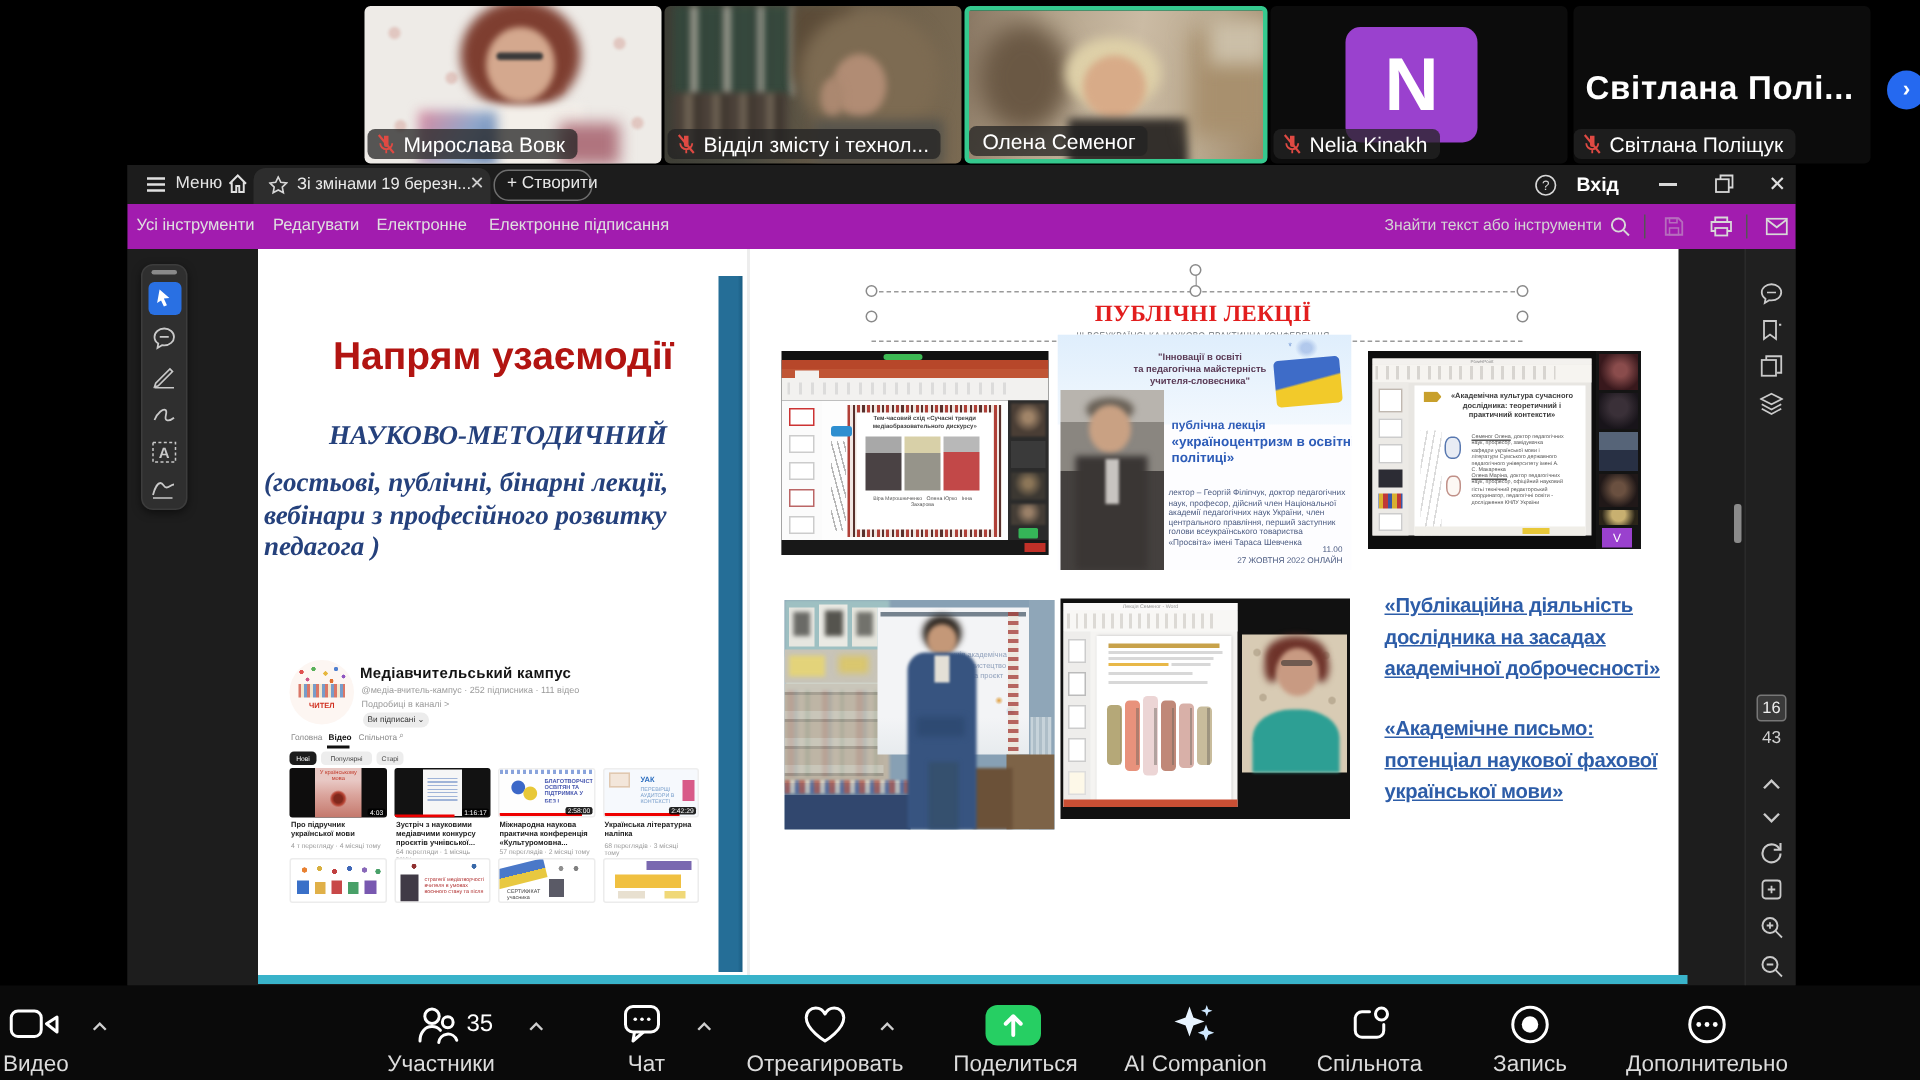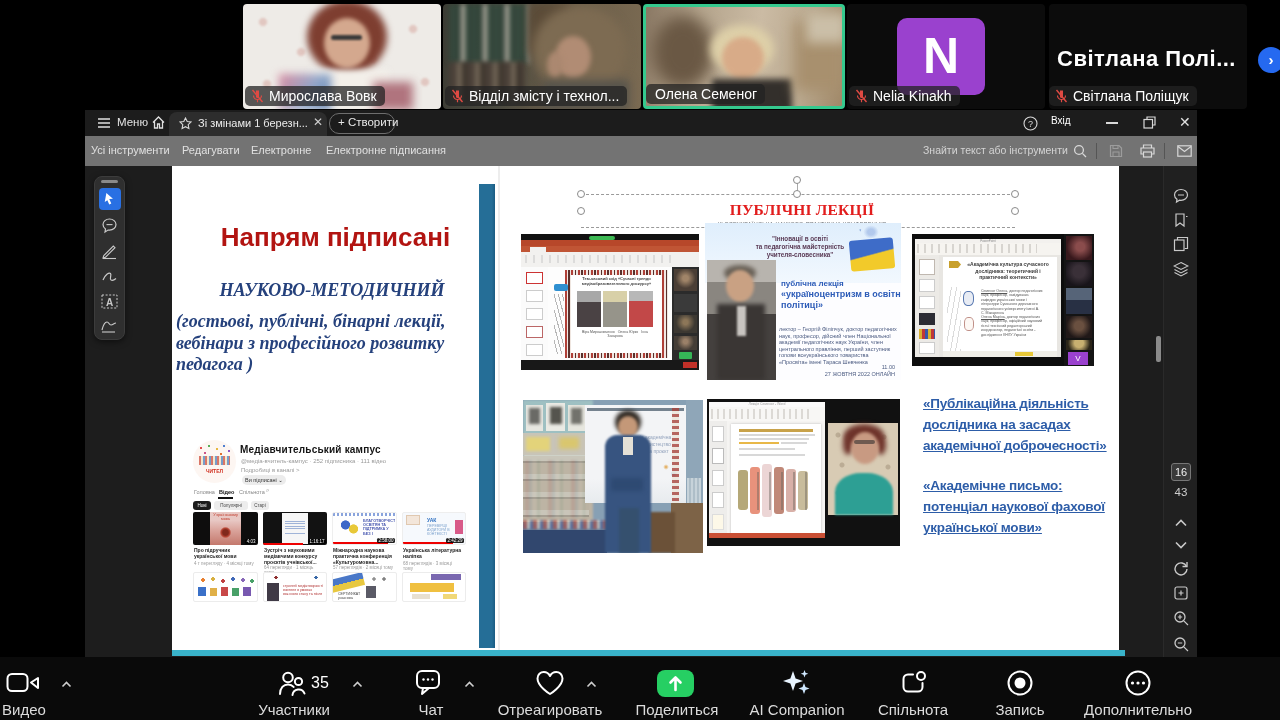--- a/index.html
+++ b/index.html
@@ -5,21 +5,21 @@
 html,body{width:1280px;height:720px;background:#000;font-family:"Liberation Sans",sans-serif;overflow:hidden}
 #root{position:relative;width:1280px;height:720px;background:#000}
 .abs{position:absolute}
 .thumb{position:absolute;top:4px;height:105px;border-radius:4px;overflow:hidden}
 .tag{position:absolute;left:2px;bottom:3px;height:20px;background:rgba(35,35,35,.75);border-radius:5px;color:#fff;font-size:14px;line-height:20px;white-space:nowrap;padding:0 8px 0 24px}
 .tag svg{position:absolute;left:6px;top:3px}
 .blob{position:absolute;border-radius:50%;filter:blur(6px)}
 
 #win{position:absolute;left:85px;top:110px;width:1112px;height:547px;background:#1d1d1d}
 #tbar{position:absolute;left:0;top:0;width:1112px;height:26px;background:#1c1c1c;color:#e4e4e4}
-#toolbar{position:absolute;left:0;top:26px;width:1112px;height:30px;background:#737373;color:#e0e0e0;font-size:11px}
+#toolbar{position:absolute;left:0;top:26px;width:1112px;height:30px;background:#a21caf;color:#e0e0e0;font-size:11px}
 .tbtxt{position:absolute;top:8px;white-space:nowrap}
 #page{position:absolute;left:87px;top:56px;width:947px;height:484px;background:#fff;overflow:hidden}
 
 #bbar{position:absolute;left:0;top:657px;width:1280px;height:63px;background:#0a0a0a}
 .blab{position:absolute;top:44px;font-size:15px;color:#dcdcdc;white-space:nowrap;transform:translateX(-50%)}
 .car{position:absolute;width:11px;height:11px}
 .hdl{position:absolute;width:8px;height:8px;border-radius:50%;background:#fff;border:1px solid #8a8a8a}
 </style></head>
 <body>
 <div id="root">
@@ -86,29 +86,29 @@
           <path d="M1 2h12M1 6h12M1 10h12" stroke="#e0e0e0" stroke-width="1.6"></path>
         </svg>
     <div class="abs tbtxt" style="left:32px;top:6px;font-size:11.5px">Меню</div>
     <svg class="abs" style="left:66px;top:5px" width="15" height="15" viewBox="0 0 15 15">
           <path d="M2 7.5L7.5 2l5.5 5.5M3.5 6.5V13h3V9h2v4h3V6.5" stroke="#e0e0e0" stroke-width="1.3" fill="none"></path>
         </svg>
     <div class="abs" style="left:84px;top:2px;width:158px;height:24px;background:#2d2d2d;border-radius:8px 8px 0 0"></div>
     <svg class="abs" style="left:94px;top:7px" width="13" height="13" viewBox="0 0 13 13">
           <path d="M6.5 1l1.7 3.5 3.8.5-2.8 2.7.7 3.8-3.4-1.8-3.4 1.8.7-3.8L1 5l3.8-.5z" stroke="#d8d8d8" stroke-width="1.1" fill="none"></path>
         </svg>
-    <div class="abs tbtxt" style="left:113px;top:7px;font-size:11px;color:#ececec">Зі змінами 1 березн...</div>
+    <div class="abs tbtxt" style="left:113px;top:7px;font-size:11px;color:#ececec">Зі змінами 19 березн...</div>
     <div class="abs tbtxt" style="left:228px;top:5px;font-size:12px;color:#cfcfcf">✕</div>
     <div class="abs" style="left:244px;top:3px;width:66px;height:21px;border:1px solid #6e6e6e;border-radius:10px"></div>
     <div class="abs tbtxt" style="left:253px;top:6px;font-size:11.5px;color:#e8e8e8">+  Створити</div>
     <svg class="abs" style="left:938px;top:6px" width="15" height="15" viewBox="0 0 15 15">
           <circle cx="7.5" cy="7.5" r="6.5" stroke="#d8d8d8" stroke-width="1.1" fill="none"></circle>
           <text x="7.5" y="10.7" font-size="9" fill="#d8d8d8" text-anchor="middle" font-family="Liberation Sans">?</text>
         </svg>
-    <div class="abs tbtxt" style="left:966px;top:5px;font-size:10px;font-weight:normal;color:#fff">Вхід</div>
+    <div class="abs tbtxt" style="left:966px;top:5px;font-size:13px;font-weight:bold;color:#fff">Вхід</div>
     <div class="abs" style="left:1021px;top:12px;width:12px;height:1.6px;background:#d8d8d8"></div>
     <svg class="abs" style="left:1058px;top:6px" width="13" height="13" viewBox="0 0 13 13">
           <rect x="1" y="3.5" width="8.5" height="8.5" stroke="#d8d8d8" stroke-width="1.2" fill="none"></rect>
           <path d="M4 3.5V1h8v8h-2.4" stroke="#d8d8d8" stroke-width="1.2" fill="none"></path>
         </svg>
     <div class="abs tbtxt" style="left:1094px;top:4px;font-size:14px;color:#e0e0e0">✕</div>
   </div>
   <div id="toolbar">
     <div class="abs tbtxt" style="left:6px">Усі інструменти</div>
     <div class="abs tbtxt" style="left:97px">Редагувати</div>
@@ -206,21 +206,21 @@
         </svg>
     <svg class="abs" style="left:9px;top:470px" width="16" height="16" viewBox="0 0 16 16">
           <circle cx="7" cy="7" r="5" stroke="#c9c9c9" stroke-width="1.3" fill="none"></circle>
           <path d="M10.8 10.8L15 15M4.8 7h4.4" stroke="#c9c9c9" stroke-width="1.2" fill="none"></path>
         </svg>
   </div>
   <div id="page">
 
     <div class="abs" style="left:326px;top:0;width:2px;height:484px;background:#ededed"></div>
 
-    <div class="abs" style="left:0;top:56px;width:327px;text-align:center;font-weight:bold;font-size:26px;color:#b21411;letter-spacing:0px">Напрям підписані</div>
+    <div class="abs" style="left:0;top:56px;width:327px;text-align:center;font-weight:bold;font-size:26px;color:#b21411;letter-spacing:0px">Напрям узаємодії</div>
     <div class="abs" style="left:0;top:114px;width:320px;text-align:center;font-family:'Liberation Serif',serif;font-weight:bold;font-style:italic;font-size:18px;color:#25417c">НАУКОВО-МЕТОДИЧНИЙ</div>
     <div class="abs" style="left:4px;top:145px;width:300px;font-family:'Liberation Serif',serif;font-weight:bold;font-style:italic;font-size:18px;line-height:21.5px;color:#25417c">(гостьові, публічні, бінарні лекції,<br>вебінари з професійного розвитку<br>педагога )</div>
 
     <div class="abs" style="left:20px;top:271px;width:290px;height:175px;background:#fff">
       <div class="abs" style="left:1px;top:3px;width:43px;height:43px;border-radius:50%;background:#fdf6f2;overflow:hidden">
         <div class="abs" style="left:3px;top:3px;width:37px;height:13px;background:radial-gradient(circle 2.2px at 5px 5px,#e05050 60%,transparent 70%),radial-gradient(circle 2.2px at 13px 3px,#58b058 60%,transparent 70%),radial-gradient(circle 2.2px at 21px 6px,#e6b73e 60%,transparent 70%),radial-gradient(circle 2.2px at 28px 3px,#5080d0 60%,transparent 70%),radial-gradient(circle 2px at 9px 10px,#cc5588 60%,transparent 72%),radial-gradient(circle 2px at 25px 11px,#e07030 60%,transparent 72%),radial-gradient(circle 2px at 33px 8px,#9055c0 60%,transparent 72%)"></div>
         <div class="abs" style="left:6px;top:16px;width:31px;height:9px;background:repeating-linear-gradient(90deg,#d87060 0 2px,#f2e6cc 2px 4px,#7098c8 4px 6px);opacity:.95"></div>
         <div class="abs" style="left:2px;top:28px;width:39px;height:7px;color:#d03020;font-size:5px;font-weight:bold;text-align:center;line-height:7px">ЧИТЕЛ</div>
       </div>
       <div class="abs" style="left:48px;top:7px;font-size:10px;font-weight:bold;color:#141414;letter-spacing:.2px">Медіавчительський кампус</div>

